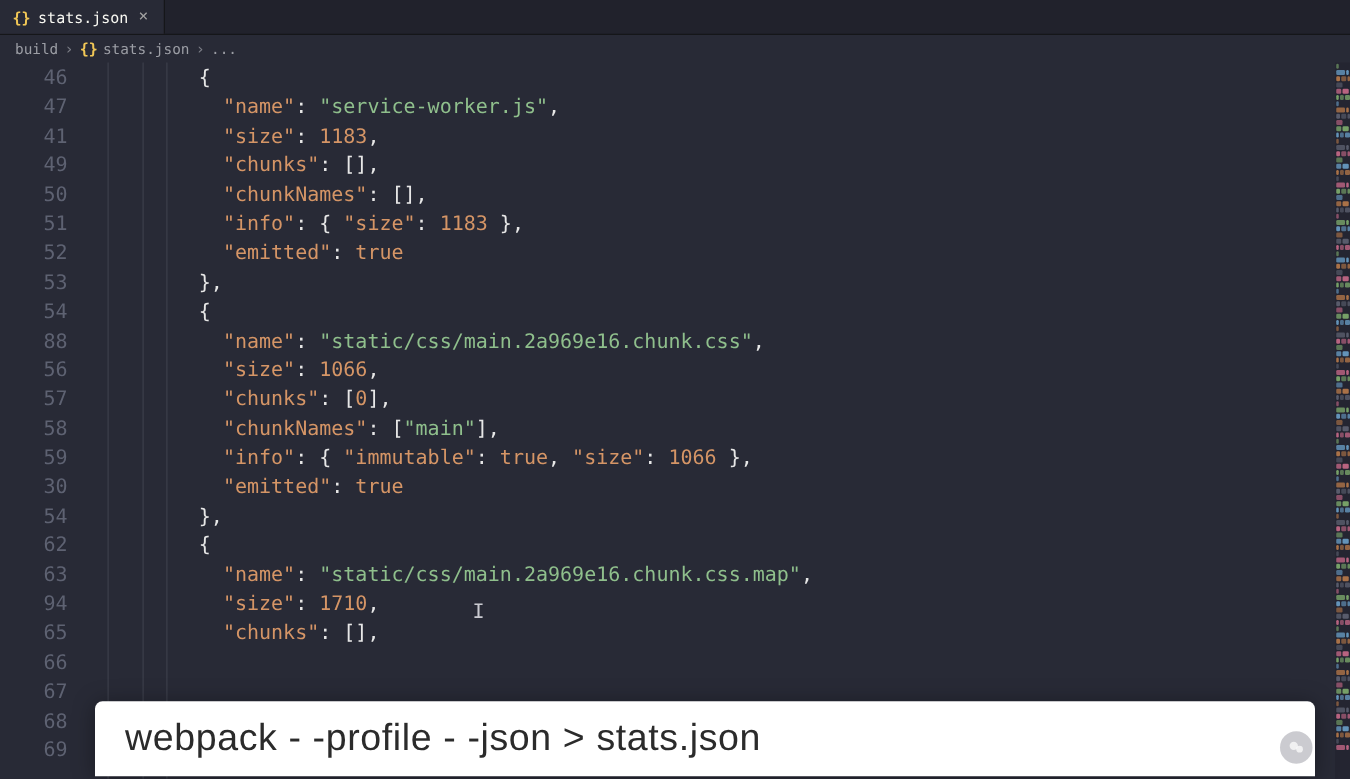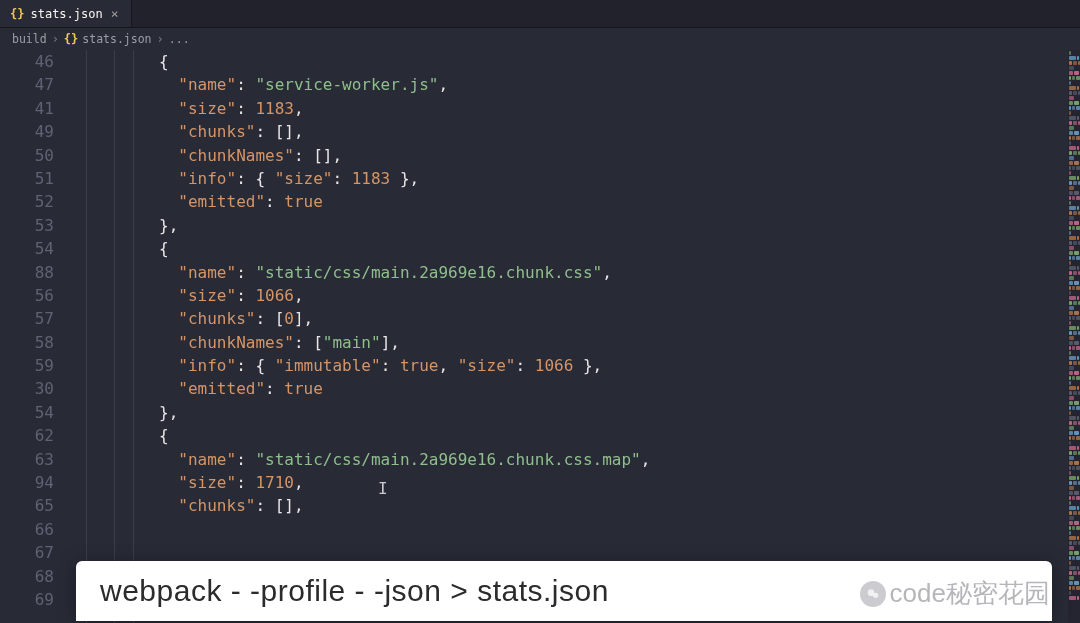--- a/index.html
+++ b/index.html
@@ -682,14 +682,13 @@
   <span>webpack - -profile - -json  &gt; stats.json</span>
 </div>
 
 <div class="watermark">
   <span class="wm-icon">
     <svg width="16" height="16" viewBox="0 0 24 24" fill="rgba(255,255,255,.7)">
         <circle cx="9" cy="10" r="5"></circle>
         <circle cx="16" cy="14" r="4"></circle>
       </svg>
   </span>
-  <span>code秘密花园</span>
 </div>
 
 </body></html>

